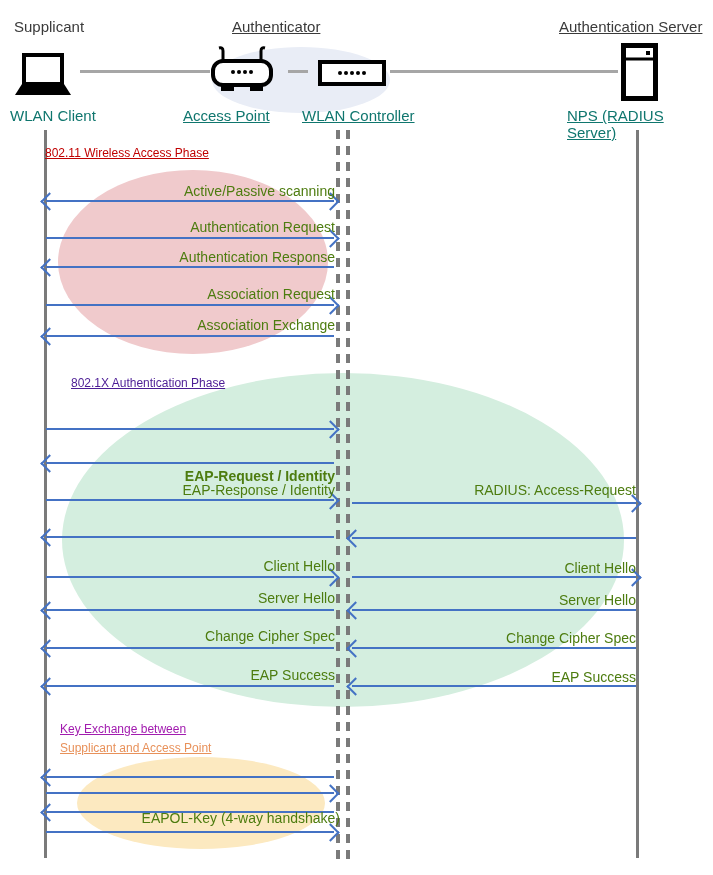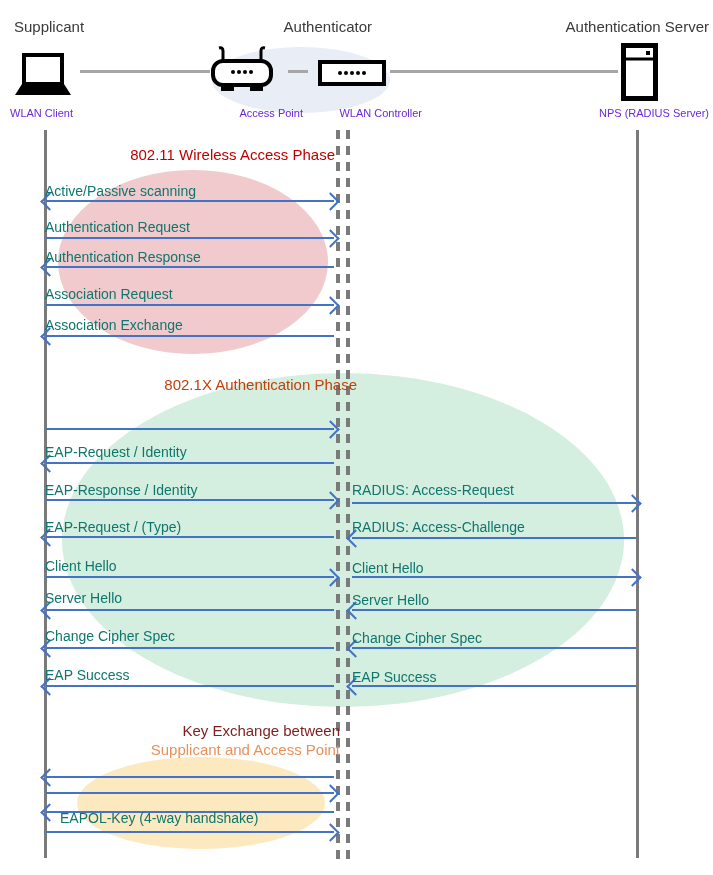--- a/index.html
+++ b/index.html
@@ -1,28 +1,28 @@
 <!DOCTYPE html>
 <html><head>
 <meta charset="utf-8">
 <style>
   html,body{margin:0;padding:0;background:#fff;}
   .canvas{position:relative;width:713px;height:875px;background:#fff;overflow:hidden;
           font-family:"Liberation Sans", sans-serif;color:#3F3F3F;}
   .role{position:absolute;font-size:15px;color:#3A3A3A;z-index:4;}
-  .devlab{position:absolute;font-size:11px;color:#6d28d9;z-index:4;}
-  .center{text-align:right;}
+  .devlab{position:absolute;font-size:15px;color:#0f766e;z-index:4;}
+  .center{text-align:left;text-decoration:underline;}
   .ellipse{position:absolute;border-radius:50%;z-index:1;}
   .lifeline{position:absolute;width:3px;background:#7A7A7A;z-index:2;}
   .dashline{position:absolute;width:4px;z-index:2;
             background:repeating-linear-gradient(to bottom,#7A7A7A 0 9px,transparent 9px 16px);}
   .connector{position:absolute;height:3px;background:#A6A6A6;z-index:3;}
   .icon{position:absolute;z-index:3;}
-  .ptitle{position:absolute;font-size:15px;z-index:4;}
-  .mlab{position:absolute;font-size:14px;color:#0f766e;z-index:4;text-align:left;}
+  .ptitle{position:absolute;font-size:12px;z-index:4;}
+  .mlab{position:absolute;font-size:14px;color:#4d7c0f;z-index:4;text-align:right;}
   .mlab-l{left:45px;width:290px;}
   .mlab-r{left:352px;width:284px;}
   .arrow{position:absolute;height:0;border-top:2px solid #4472C4;z-index:3;}
   .seg-l{left:46px;width:288px;}
   .seg-r{left:352px;width:284px;}
   .a-right::after{content:"";position:absolute;right:-3px;top:-7px;width:11px;height:11px;
                   border-top:2px solid #4472C4;border-right:2px solid #4472C4;transform:rotate(45deg);}
   .a-left::before{content:"";position:absolute;left:-3px;top:-7px;width:11px;height:11px;
                   border-bottom:2px solid #4472C4;border-left:2px solid #4472C4;transform:rotate(45deg);}
 </style>
@@ -78,66 +78,64 @@
   <div class="ellipse" style="left:58px;top:170px;width:270px;height:184px;background:#F0CACC;"></div>
   <div class="ellipse" style="left:62px;top:373px;width:562px;height:334px;background:#D4EEDF;"></div>
   <div class="ellipse" style="left:77px;top:757px;width:248px;height:92px;background:#FCE9C0;"></div>
 
   <div class="lifeline" style="left:44px;top:130px;height:728px;"></div>
   <div class="dashline" style="left:336px;top:130px;height:730px;"></div>
   <div class="dashline" style="left:346px;top:130px;height:730px;"></div>
   <div class="lifeline" style="left:636px;top:130px;height:728px;"></div>
 
   <div class="ptitle center" style="left:45px;width:290px;top:146px;color:#C00000;">802.11 Wireless Access Phase</div>
-  <div class="ptitle center" style="left:45px;width:312px;top:376px;color:#c2410c;">802.1X Authentication Phase</div>
-  <div class="ptitle center" style="left:60px;width:280px;top:722px;color:#7f1d1d;">Key Exchange between</div>
+  <div class="ptitle center" style="left:45px;width:312px;top:376px;color:#4c1d95;padding-left:26px;">802.1X Authentication Phase</div>
+  <div class="ptitle center" style="left:60px;width:280px;top:722px;color:#a21caf;">Key Exchange between</div>
   <div class="ptitle center" style="left:60px;width:280px;top:741px;color:#E8915A;">Supplicant and Access Point</div>
 
   <div class="mlab mlab-l" style="top:183px;">Active/Passive scanning</div>
   <div class="arrow seg-l a-left a-right" style="top:200px;"></div>
 
   <div class="mlab mlab-l" style="top:219px;">Authentication Request</div>
   <div class="arrow seg-l a-right" style="top:237px;"></div>
 
   <div class="mlab mlab-l" style="top:249px;">Authentication Response</div>
   <div class="arrow seg-l a-left" style="top:266px;"></div>
 
   <div class="mlab mlab-l" style="top:286px;">Association Request</div>
   <div class="arrow seg-l a-right" style="top:304px;"></div>
 
   <div class="mlab mlab-l" style="top:317px;">Association Exchange</div>
   <div class="arrow seg-l a-left" style="top:335px;"></div>
 
   <div class="arrow seg-l a-right" style="top:428px;"></div>
 
-  <div class="mlab mlab-l" style="top:444px;">EAP-Request / Identity</div>
+  <div class="mlab mlab-l" style="top:468px;font-weight:bold;">EAP-Request / Identity</div>
   <div class="arrow seg-l a-left" style="top:462px;"></div>
 
   <div class="mlab mlab-l" style="top:482px;">EAP-Response / Identity</div>
   <div class="arrow seg-l a-right" style="top:499px;"></div>
 
-  <div class="mlab mlab-l" style="top:519px;">EAP-Request / (Type)</div>
   <div class="arrow seg-l a-left" style="top:536px;"></div>
 
   <div class="mlab mlab-l" style="top:558px;">Client Hello</div>
   <div class="arrow seg-l a-right" style="top:576px;"></div>
 
   <div class="mlab mlab-l" style="top:590px;">Server Hello</div>
   <div class="arrow seg-l a-left" style="top:609px;"></div>
 
   <div class="mlab mlab-l" style="top:628px;">Change Cipher Spec</div>
   <div class="arrow seg-l a-left" style="top:647px;"></div>
 
   <div class="mlab mlab-l" style="top:667px;">EAP Success</div>
   <div class="arrow seg-l a-left" style="top:685px;"></div>
 
   <div class="mlab mlab-r" style="top:482px;">RADIUS: Access-Request</div>
   <div class="arrow seg-r a-right" style="top:502px;"></div>
 
-  <div class="mlab mlab-r" style="top:519px;">RADIUS: Access-Challenge</div>
   <div class="arrow seg-r a-left" style="top:537px;"></div>
 
   <div class="mlab mlab-r" style="top:560px;">Client Hello</div>
   <div class="arrow seg-r a-right" style="top:576px;"></div>
 
   <div class="mlab mlab-r" style="top:592px;">Server Hello</div>
   <div class="arrow seg-r a-left" style="top:609px;"></div>
 
   <div class="mlab mlab-r" style="top:630px;">Change Cipher Spec</div>
   <div class="arrow seg-r a-left" style="top:647px;"></div>

